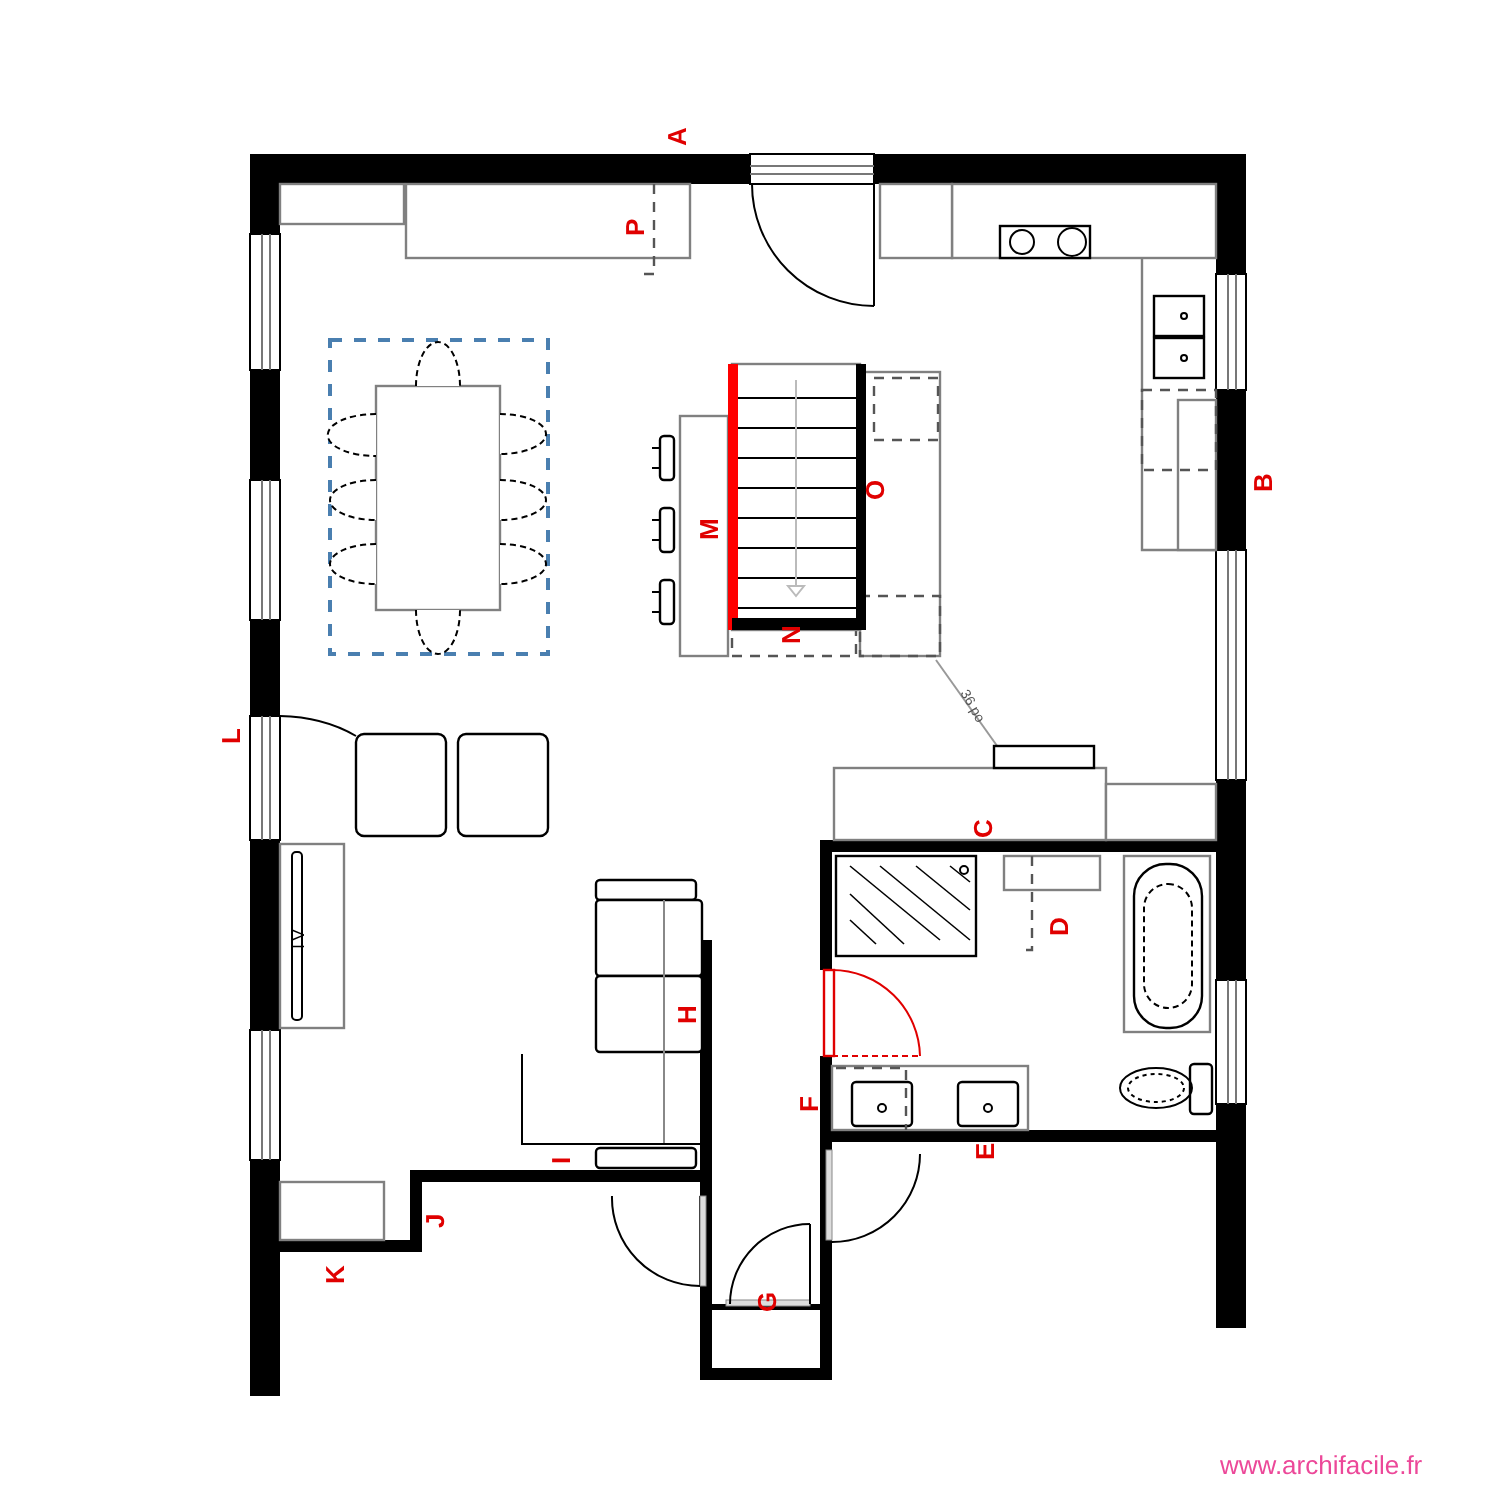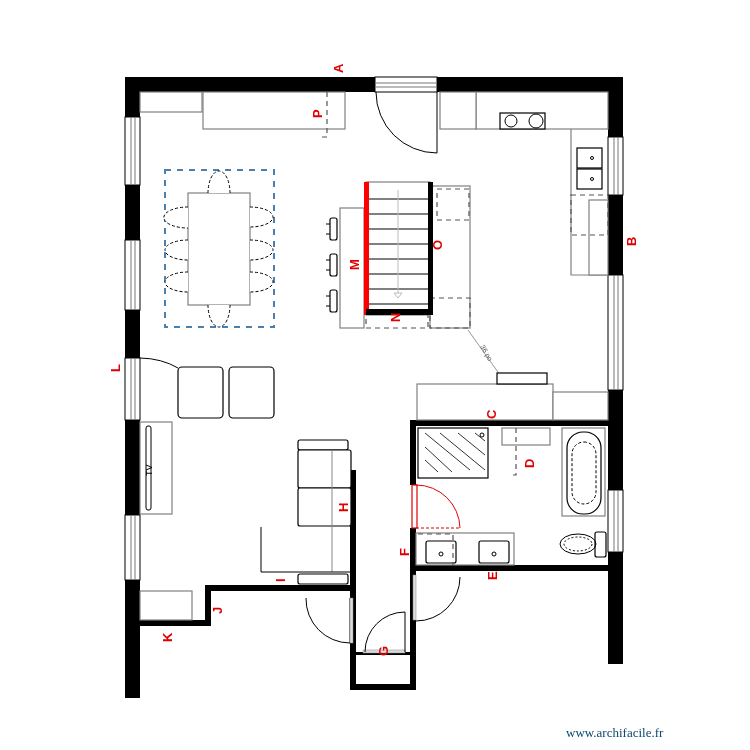--- a/index.html
+++ b/index.html
@@ -10,21 +10,21 @@
     .winline { stroke: #777; stroke-width: 1; }
     .furn { fill: #fff; stroke: #808080; stroke-width: 1.2; }
     .furnb { fill: #fff; stroke: #000; stroke-width: 1.2; }
     .thin { fill: none; stroke: #000; stroke-width: 1; }
     .dash { fill: none; stroke: #555; stroke-width: 1.2; stroke-dasharray: 5 4; }
     .bluedash { fill: none; stroke: #4a7fb0; stroke-width: 2; stroke-dasharray: 6 6; }
     .chair { fill: #fff; stroke: #000; stroke-width: 1; stroke-dasharray: 3 2; }
     .lbl { fill: #e00000; font-family: "Liberation Sans", sans-serif; font-weight: bold; font-size: 13px; }
     .tv { font-family: "Liberation Sans", sans-serif; font-size: 9px; fill: #000; }
     .dim { font-family: "Liberation Sans", sans-serif; font-size: 7px; fill: #555; }
-    #watermark { position: absolute; left: 566px; top: 725px; font-family: Liberation Serif, serif; font-size: 13px; color: #0c4a6e; }
+    #watermark { position: absolute; left: 610px; top: 725px; font-family: Liberation Sans, sans-serif; font-size: 13px; color: #ec4899; }
   </style>
 </head>
 <body>
 
 <svg id="plan" viewBox="0 0 750 750" xmlns="http://www.w3.org/2000/svg">
 
   <g>
 
     <rect class="wall" x="125" y="77" width="250" height="15"></rect>
     <rect class="wall" x="437" y="77" width="186" height="15"></rect>

